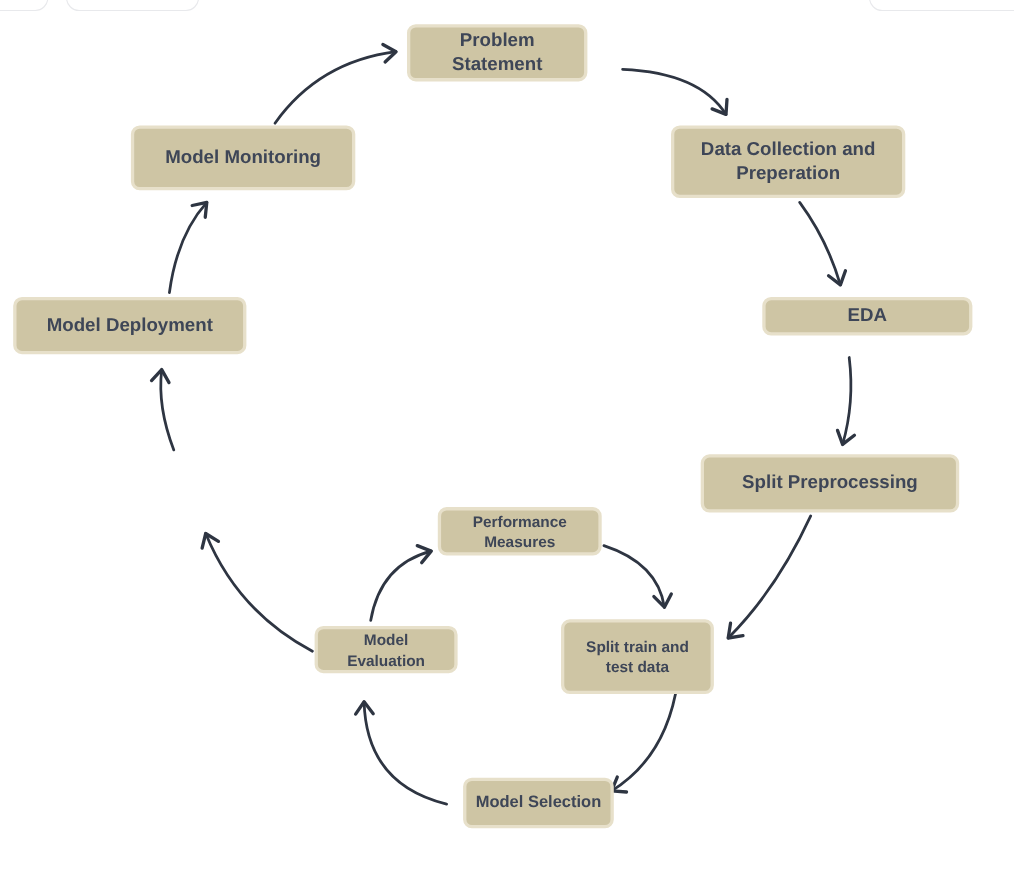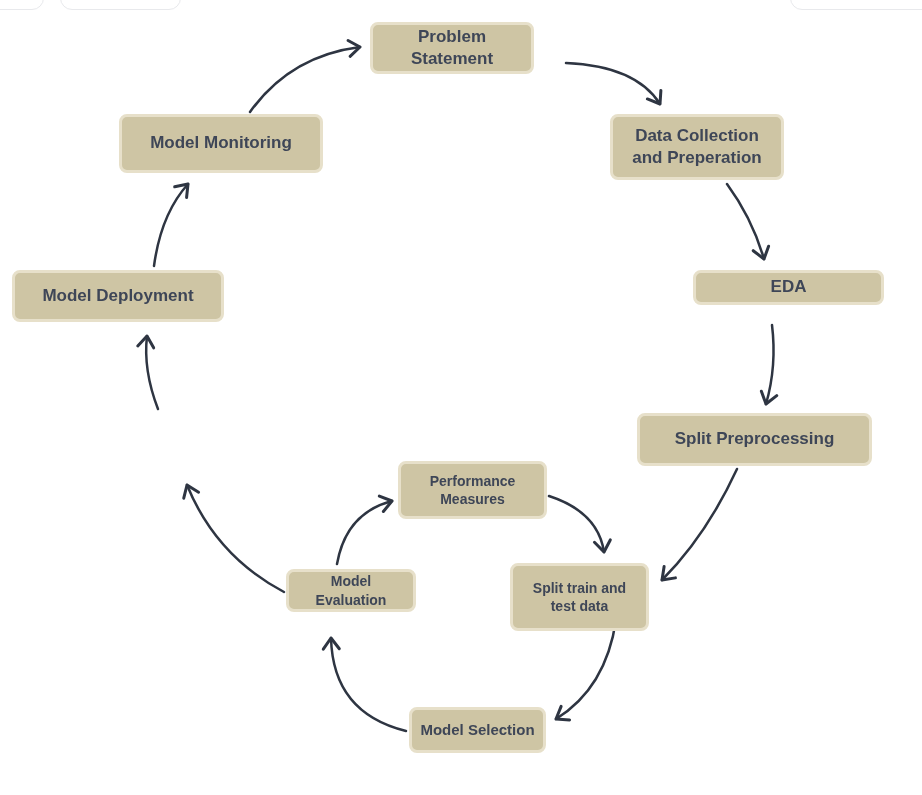--- a/index.html
+++ b/index.html
@@ -28,21 +28,21 @@
     color:#3e4657;
     font-weight:bold;
     display:flex;
     align-items:center;
     justify-content:center;
     text-align:center;
     line-height:1.32;
     padding:2px 14px;
   }
   .fs-lg{font-size:17px;}
-  .fs-md{font-size:15px;}
+  .fs-md{font-size:15px;margin-left:12px;}
   .fs-sm{font-size:14px;}
   #edges{
     position:absolute;
     left:0;top:0;
     width:922px;height:795px;
     pointer-events:none;
   }
   #edges path.edge{
     fill:none;
     stroke:#2e3542;
@@ -76,21 +76,21 @@
     <path class="edge" d="M 337,564 Q 346,513 392,501" marker-end="url(#ah)"></path>
     <path class="edge" d="M 284,592 Q 216,556 187,485" marker-end="url(#ah)"></path>
     <path class="edge" d="M 158,409 Q 143,370 147,336" marker-end="url(#ah)"></path>
     <path class="edge" d="M 154,266 Q 161,214 188,184" marker-end="url(#ah)"></path>
   </svg>
 
   <div class="node fs-lg" style="left:370px; top:22px;  width:164px; height:52px;">
     <span>Problem Statement</span>
   </div>
 
-  <div class="node fs-lg" style="left:610px; top:114px; width:174px; height:66px; padding:2px 10px;">
+  <div class="node fs-lg" style="left:610px; top:114px; width:213px; height:66px; padding:2px 10px;">
     <span>Data Collection and Preperation</span>
   </div>
 
   <div class="node fs-lg" style="left:693px; top:270px; width:191px; height:35px;">
     <span>EDA</span>
   </div>
 
   <div class="node fs-lg" style="left:637px; top:413px; width:235px; height:53px;">
     <span>Split Preprocessing</span>
   </div>
@@ -100,21 +100,21 @@
   </div>
 
   <div class="node fs-md" style="left:409px; top:707px; width:137px; height:46px; padding:2px 8px;">
     <span>Model Selection</span>
   </div>
 
   <div class="node fs-sm" style="left:286px; top:569px; width:130px; height:43px; padding:2px 8px;">
     <span>Model Evaluation</span>
   </div>
 
-  <div class="node fs-sm" style="left:398px; top:461px; width:149px; height:58px; padding:2px 8px;">
+  <div class="node fs-sm" style="left:398px; top:461px; width:149px; height:44px; padding:2px 8px;">
     <span>Performance Measures</span>
   </div>
 
 
   <div class="node fs-lg" style="left:12px; top:270px; width:212px; height:52px;">
     <span>Model Deployment</span>
   </div>
 
   <div class="node fs-lg" style="left:119px; top:114px; width:204px; height:59px;">
     <span>Model Monitoring</span>

